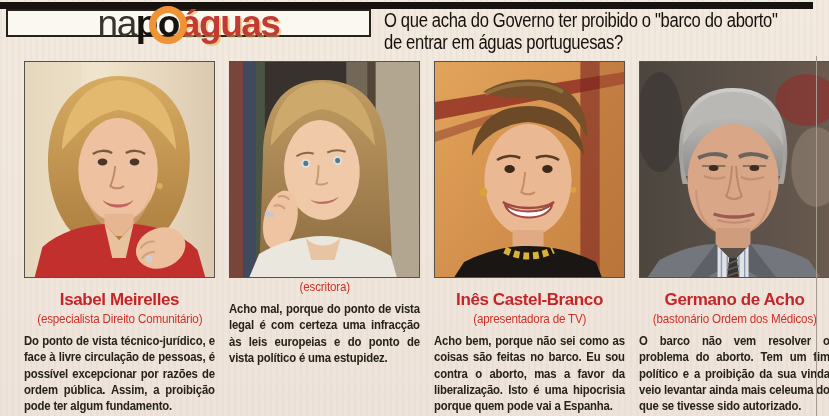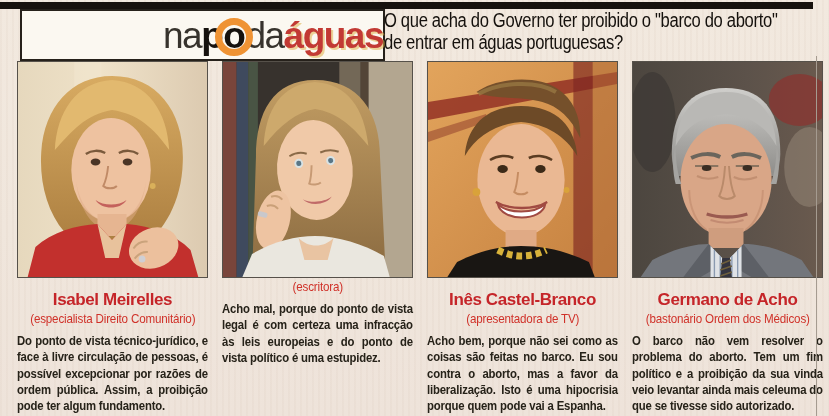--- a/index.html
+++ b/index.html
@@ -14,25 +14,25 @@
     background:
       repeating-linear-gradient(90deg, rgba(205,185,168,0.10) 0 2px, rgba(0,0,0,0) 2px 6px),
       linear-gradient(180deg,#f2e9df 0%,#f0e6dc 55%,#eee3da 100%);
   }
   
   .top-bar{
     position:absolute;left:0;top:2px;width:813px;height:7px;
     background:#17120e;
   }
   .logo-box{
-    position:absolute;left:20px;top:9px;width:365px;height:52px;
+    position:absolute;left:6px;top:9px;width:365px;height:28px;
     background:#fbf8f1;
     border:2px solid #26211b;
     box-sizing:border-box;
-    display:flex;align-items:center;justify-content:flex-end;
+    display:flex;align-items:center;justify-content:center;
     white-space:nowrap;
   }
   .logo-box span{display:inline-block;font-size:37px;line-height:1;letter-spacing:-1.5px;}
   .l-light{font-weight:500;color:#37332d;}
   .l-heavy{font-weight:800;color:#16120e;}
   .l-o{position:relative;font-weight:800;color:#16120e;z-index:1;padding:0 1px;}
   .l-o::before{
     content:"";position:absolute;left:50%;top:56%;
     width:24px;height:24px;border:7px solid #ef9334;border-radius:50%;
     transform:translate(-50%,-50%);z-index:-1;
@@ -41,21 +41,21 @@
   .question{
     position:absolute;left:384px;top:9px;color:#15110d;
   }
   .question .qline{
     font-size:20px;line-height:22px;font-weight:500;
     white-space:nowrap;letter-spacing:-0.4px;
     transform:scaleX(0.83);transform-origin:0 0;
   }
   
   .columns{
-    position:absolute;left:17px;top:61px;width:806px;
+    position:absolute;left:24px;top:61px;width:806px;
     display:flex;gap:14px;
   }
   .col{flex:1;min-width:0;}
   .photo-frame{
     height:215px;border:1px solid #56514a;background:#cfc4b4;
     overflow:hidden;
   }
   .photo-frame svg{display:block;width:100%;height:100%;}
   .person-name{
     margin-top:12px;text-align:center;
@@ -82,21 +82,20 @@
 <body>
 
 <div class="page">
 
   <div class="top-bar"></div>
 
   <div class="logo-box">
     <span class="l-light">na</span>
       <span class="l-heavy">p</span>
       <span class="l-o">o</span>
-      <span class="l-light">da</span>
       <span class="l-red">águas</span>
   </div>
 
   <div class="question">
     <div class="qline">O que acha do Governo ter proibido o "barco do aborto"</div>
     <div class="qline">de entrar em águas portuguesas?</div>
   </div>
 
   <div class="columns">
 

